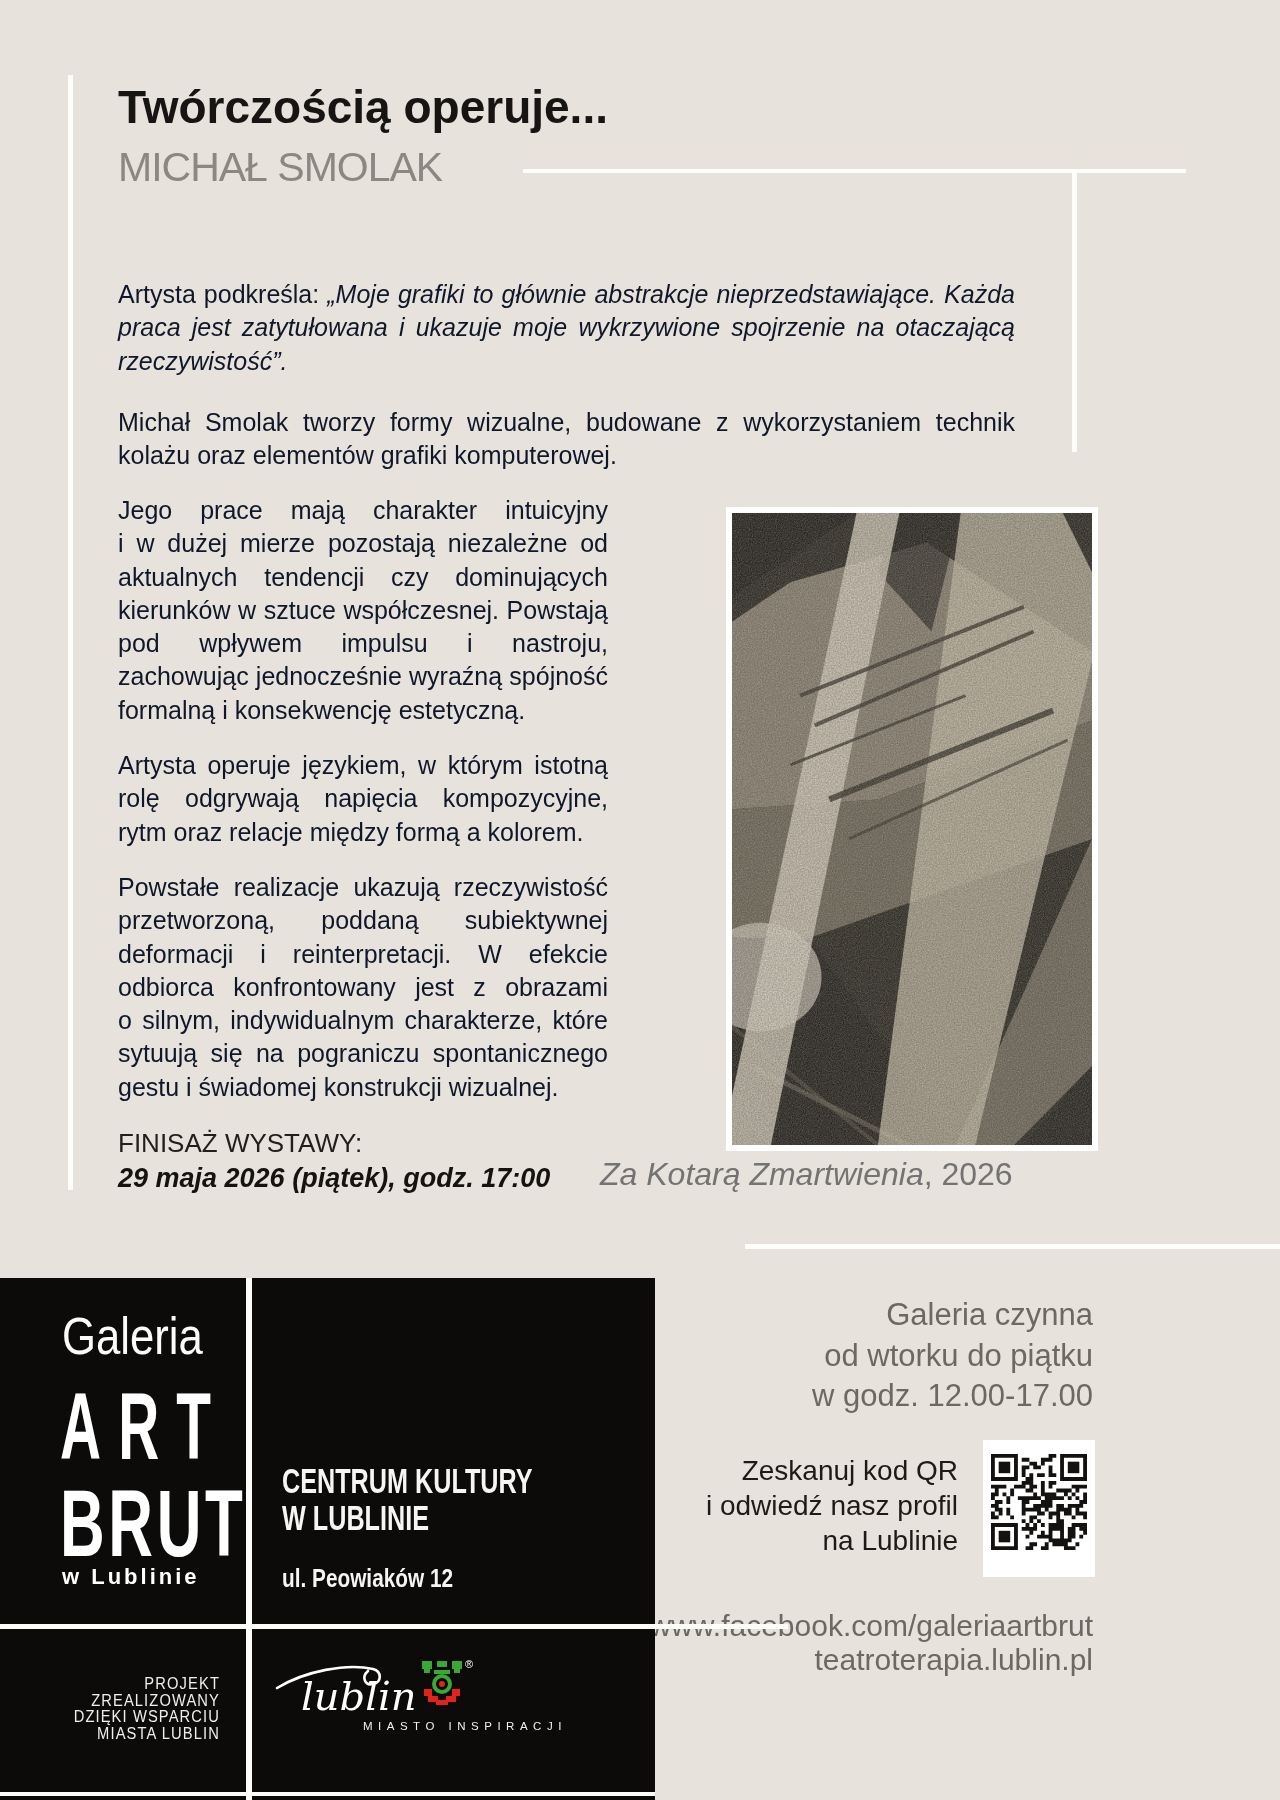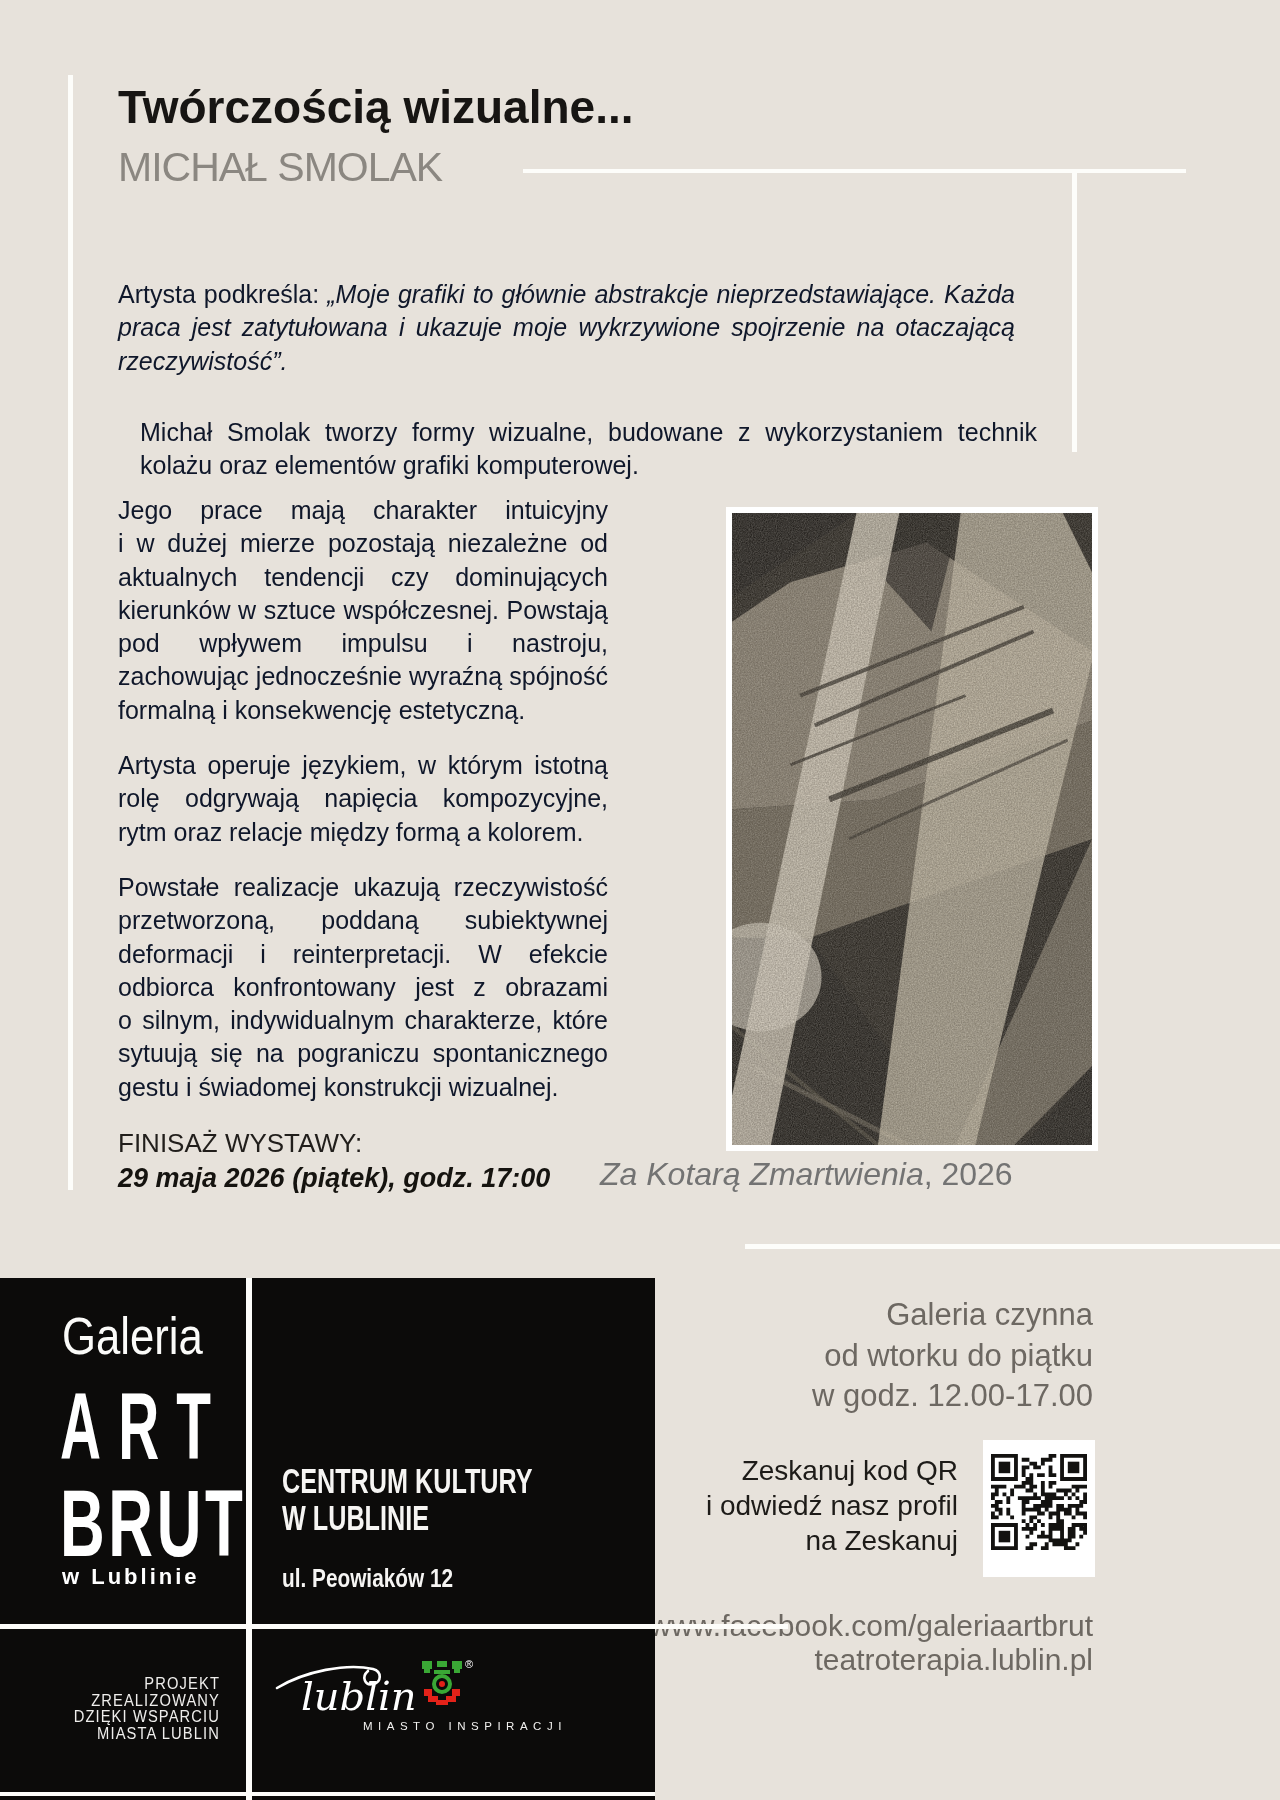--- a/index.html
+++ b/index.html
@@ -53,30 +53,30 @@
 </style>
 </head>
 <body>
 
 <div class="poster">
 
   <div class="abs line" style="left:68px; top:75px; width:5px; height:1115px;"></div>
   <div class="abs line" style="left:523px; top:169px; width:663px; height:4px;"></div>
   <div class="abs line" style="left:1072px; top:169px; width:5px; height:283px;"></div>
 
-  <div class="abs title">Twórczością wizualne...</div>
+  <div class="abs title">Twórczością operuje...</div>
   <div class="abs artist">MICHAŁ SMOLAK</div>
 
   <div class="abs wide-par body-par" style="top:278px;">
     <div class="jline"><span>Artysta podkreśla:</span> <span class="ital">„Moje grafiki to głównie abstrakcje nieprzedstawiające. Każda</span></div>
     <div class="jline ital">praca jest zatytułowana i ukazuje moje wykrzywione spojrzenie na otaczającą</div>
     <div class="jlast ital">rzeczywistość”.</div>
   </div>
 
-  <div class="abs wide-par body-par" style="top:416px;margin-left:22px;">
+  <div class="abs wide-par body-par" style="top:406px;">
     <div class="jline">Michał Smolak tworzy formy wizualne, budowane z wykorzystaniem technik</div>
     <div class="jlast">kolażu oraz elementów grafiki komputerowej.</div>
   </div>
 
   <div class="abs col-par body-par" style="top:494px;">
     <div class="jline">Jego prace mają charakter intuicyjny</div>
     <div class="jline">i w dużej mierze pozostają niezależne od</div>
     <div class="jline">aktualnych tendencji czy dominujących</div>
     <div class="jline">kierunków w sztuce współczesnej. Powstają</div>
     <div class="jline">pod wpływem impulsu i nastroju,</div>
@@ -146,21 +146,21 @@
 
   <div class="abs opening">
     <div>Galeria czynna</div>
     <div>od wtorku do piątku</div>
     <div>w godz. 12.00-17.00</div>
   </div>
 
   <div class="abs qr-note">
     <div>Zeskanuj kod QR</div>
     <div>i odwiedź nasz profil</div>
-    <div>na Zeskanuj</div>
+    <div>na Lublinie</div>
   </div>
 
   <div class="abs qr-box">
     <svg viewBox="0 0 25 25">
       <rect width="25" height="25" fill="#ffffff"></rect>
       <g fill="#131210">
         <path d="M0 0h7v7H0zM1 1v5h5V1z"></path>
           <rect x="2" y="2" width="3" height="3"></rect>
         <path d="M18 0h7v7h-7zM19 1v5h5V1z"></path>
           <rect x="20" y="2" width="3" height="3"></rect>

